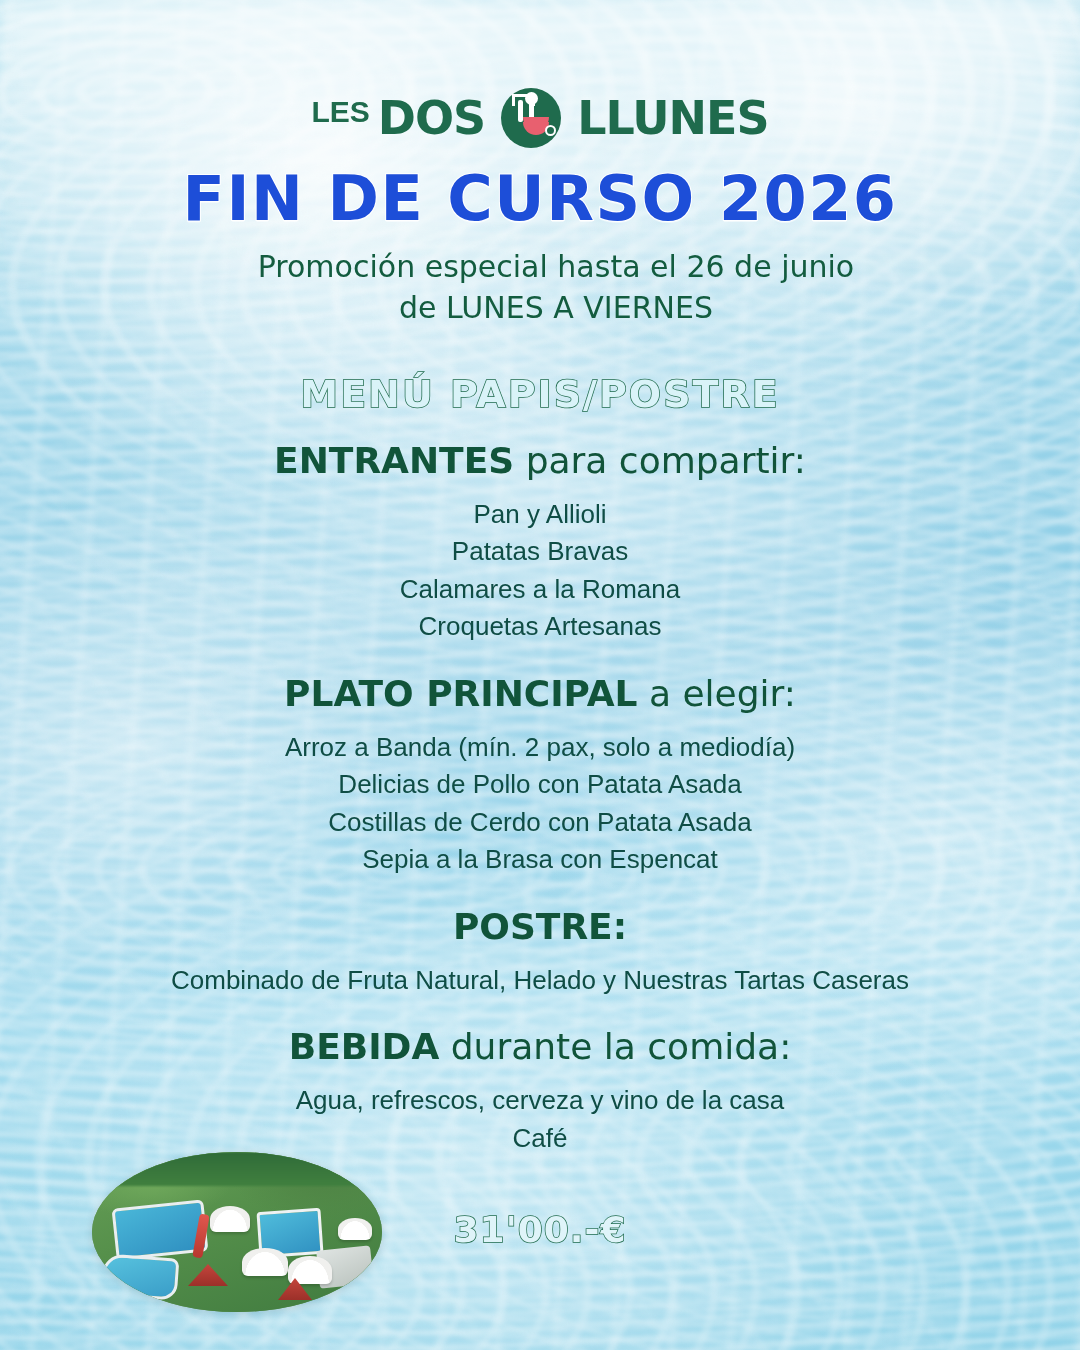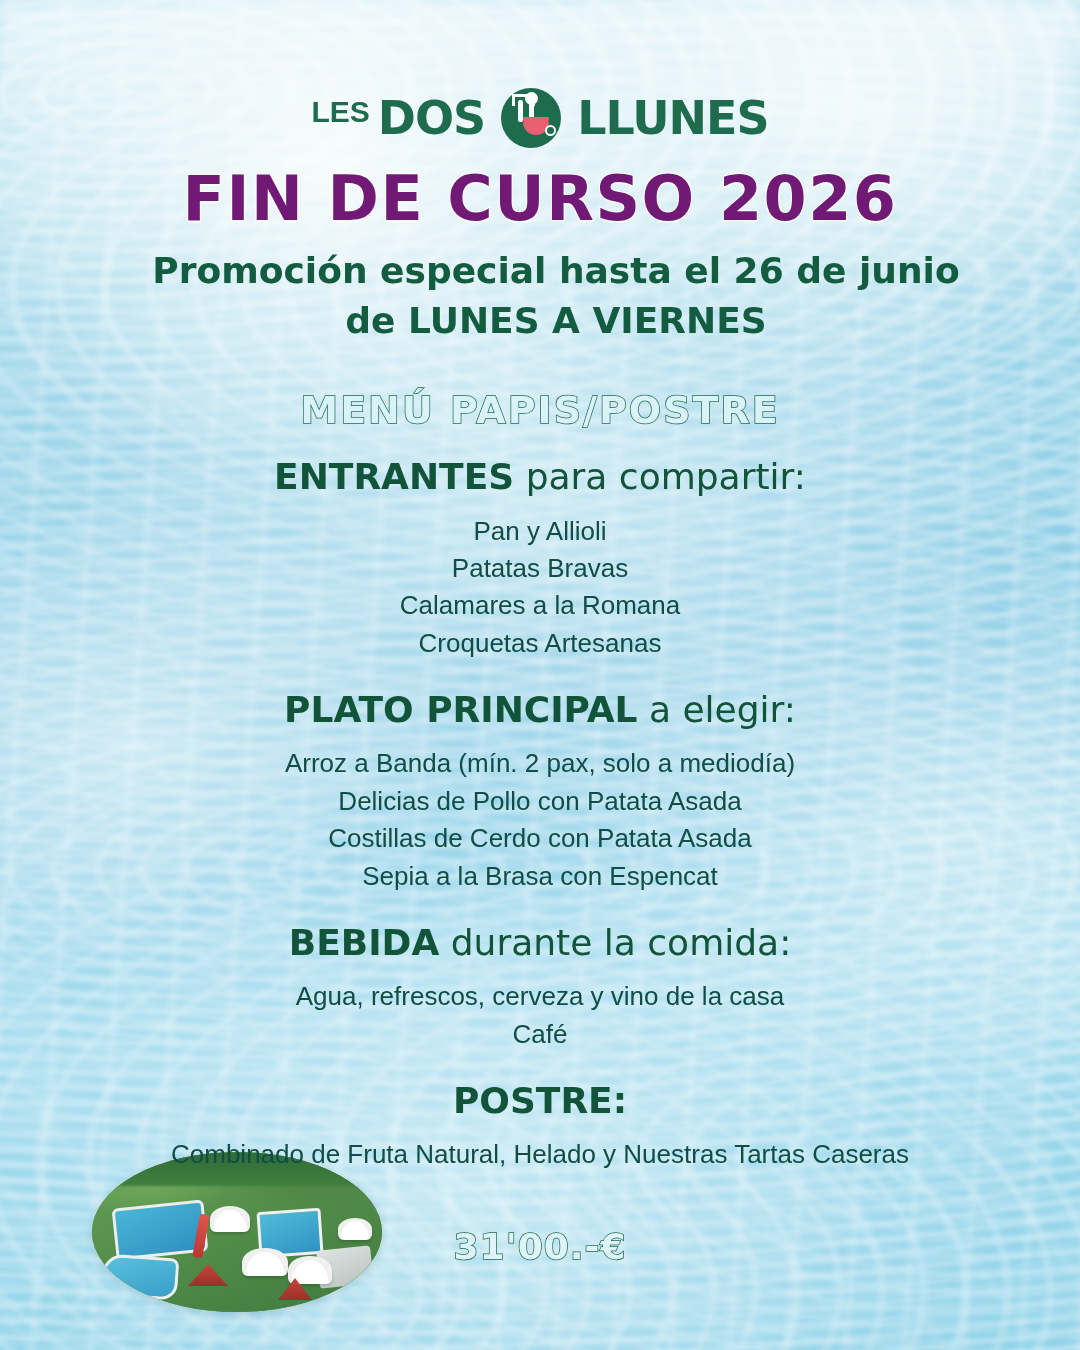--- a/index.html
+++ b/index.html
@@ -143,32 +143,32 @@
     border: 2px solid #fff; background: transparent;
   }
 
   
   .headline {
     margin-top: 20px;
     font-family: "DejaVu Sans", sans-serif;
     font-weight: bold;
     font-size: 62px;
     letter-spacing: 1.5px;
-    color: #701a75;
+    color: #1d4ed8;
     -webkit-text-stroke: 2px #ffffff;
     paint-order: stroke fill;
     text-shadow: 0 2px 0 rgba(255,255,255,0.55);
     line-height: 1;
   }
 
   .sub {
     margin-top: 16px;
     font-family: "DejaVu Sans", sans-serif;
-    font-weight: bold;
-    font-size: 36px;
+    font-weight: normal;
+    font-size: 30px;
     color: #135c3f;
     line-height: 1.38;
     margin-left: 32px;
   }
 
   
   .menu-title {
     margin-top: 46px;
     font-family: "DejaVu Sans", sans-serif;
     font-weight: bold;
@@ -366,34 +366,34 @@
       <div class="items">
         <div>Arroz a Banda (mín. 2 pax, solo a mediodía)</div>
         <div>Delicias de Pollo con Patata Asada</div>
         <div>Costillas de Cerdo con Patata Asada</div>
         <div>Sepia a la Brasa con Espencat</div>
       </div>
     </div>
 
     <div class="section">
       <div class="section-head">
+        <b>POSTRE:</b><span></span>
+      </div>
+      <div class="items">
+        <div>Combinado de Fruta Natural, Helado y Nuestras Tartas Caseras</div>
+      </div>
+    </div>
+
+    <div class="section">
+      <div class="section-head">
         <b>BEBIDA</b><span> durante la comida:</span>
       </div>
       <div class="items">
         <div>Agua, refrescos, cerveza y vino de la casa</div>
         <div>Café</div>
-      </div>
-    </div>
-
-    <div class="section">
-      <div class="section-head">
-        <b>POSTRE:</b><span></span>
-      </div>
-      <div class="items">
-        <div>Combinado de Fruta Natural, Helado y Nuestras Tartas Caseras</div>
       </div>
     </div>
 
     <div class="price">31'00.-€</div>
   </div>
 
   <div class="photo">
     <div class="grass"></div>
     <div class="treeline"></div>
     <div class="pool1"></div>

